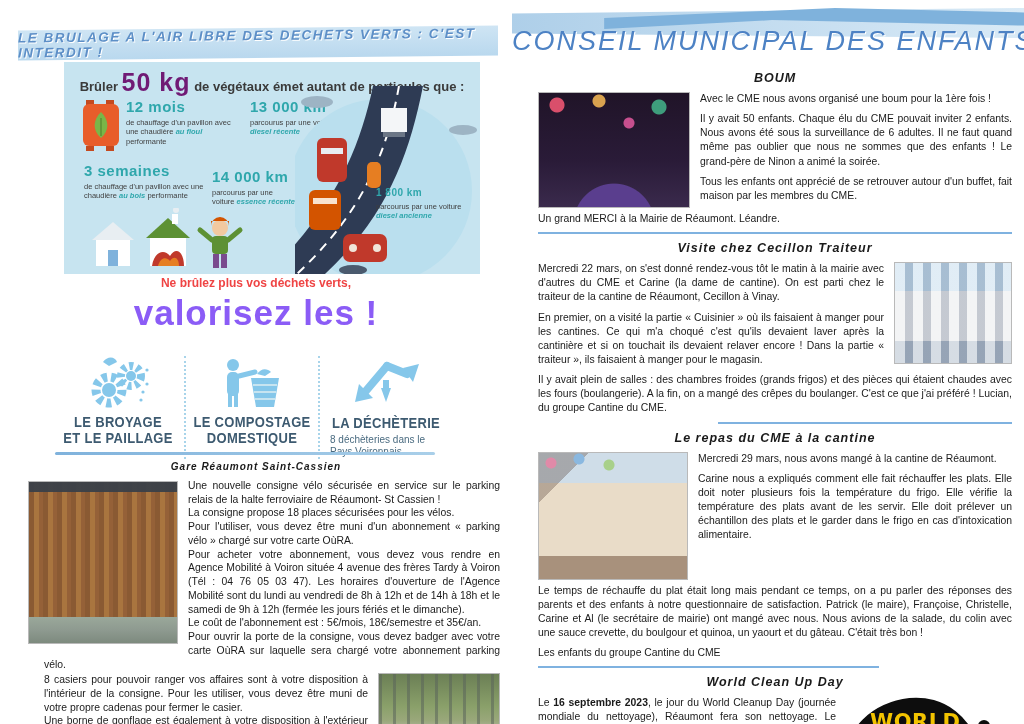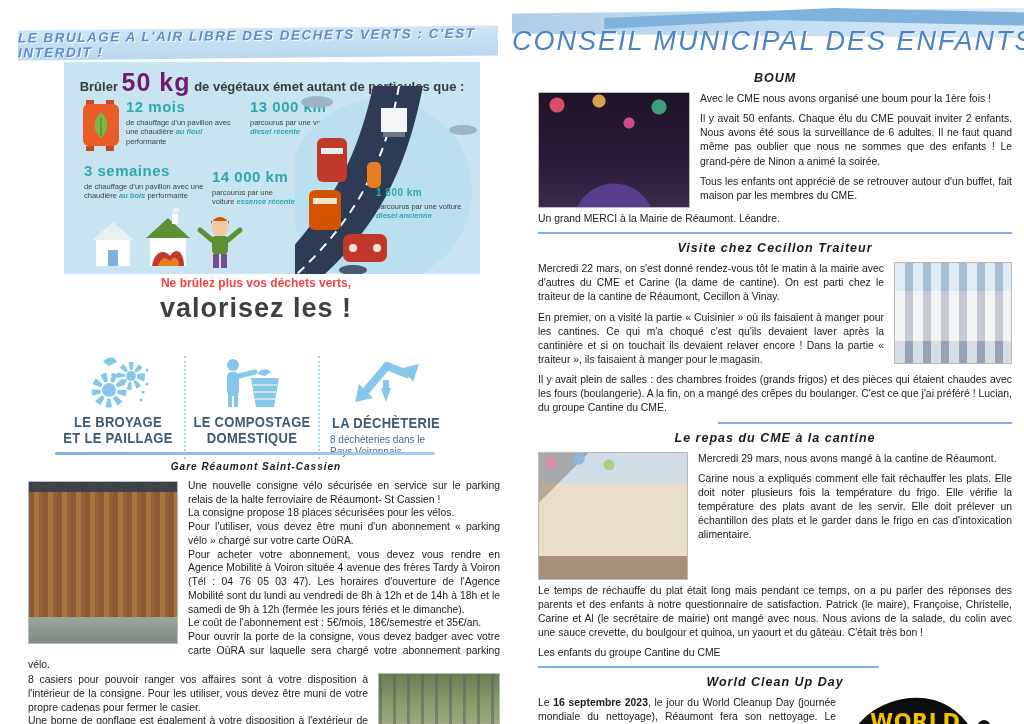--- a/index.html
+++ b/index.html
@@ -39,39 +39,39 @@
   .item-3sem     { left:20px;  top:100px; width:125px; }
   .item-14000    { left:148px; top:106px; width:85px;  }
   .item-1800     { left:312px; top:120px; width:95px;  }
   .boiler-svg    { position:absolute; left:16px; top:38px; }
   .road-svg      { position:absolute; right:0; top:24px; }
   .houses-svg    { position:absolute; left:28px; top:146px; }
 
   .cta1 { position:absolute; left:0; top:276px; width:512px; text-align:center;
     color:#ef4444; font-weight:bold; font-size:12px; }
   .cta2 { position:absolute; left:0; top:293px; width:512px; text-align:center;
-    color:#404040; font-weight:bold; font-size:27px; letter-spacing:1px; }
+    color:#8b5cf6; font-weight:bold; font-size:35px; letter-spacing:1px; }
   .subtitle { position:absolute; left:56px; top:326px; width:400px; text-align:center;
     color:#8fa3b8; font-size:11px; line-height:1.3; }
 
   .solutions { position:absolute; left:52px; top:356px; width:400px; display:flex; }
   .sol { flex:1; text-align:center; padding:0 6px; }
   .sol + .sol { border-left:2px dotted #a8d4ea; }
   .sol .icon { height:52px; display:flex; align-items:flex-end; justify-content:center; }
   .sol .lbl { margin-top:8px; color:#3d5a70; font-weight:bold; font-size:13px;
     line-height:1.05; letter-spacing:0.3px; transform:scaleY(1.15); }
   .sol .note { margin-top:4px; text-align:left; color:#4a6b80; font-size:10px; line-height:1.25; padding-left:4px;}
   .sol-divider { position:absolute; left:55px; top:452px; width:380px; height:3px;
     background:linear-gradient(90deg,#7fb2dc, #a9cfe9); border-radius:2px; }
 
   .gare-heading { position:absolute; left:0; top:461px; width:512px; text-align:center;
     font-size:10px; font-weight:bold; font-style:italic; letter-spacing:1px; }
   .gare-text { position:absolute; left:28px; top:479px; width:472px;
     font-size:10.4px; line-height:1.32; text-align:justify; }
-  .gare-text p { margin:0; }
+  .gare-text p { margin:0;padding-left:16px; }
   .gare-text .gap { margin-top:2px; }
   .photo { border:1px solid #b9b9b9; }
   .photo-bike-shelter {
     float:left; width:150px; height:163px; margin:2px 10px 2px 0;
     background:
       linear-gradient(180deg, rgba(58,64,72,0.95) 0 10px, rgba(0,0,0,0) 10px),
       repeating-linear-gradient(90deg, #8a5a33 0 5px, #a9753f 5px 10px, #956138 10px 14px);
     position:relative;
   }
   .photo-bike-shelter::after { content:""; position:absolute; left:0; bottom:0; width:100%; height:26px;

